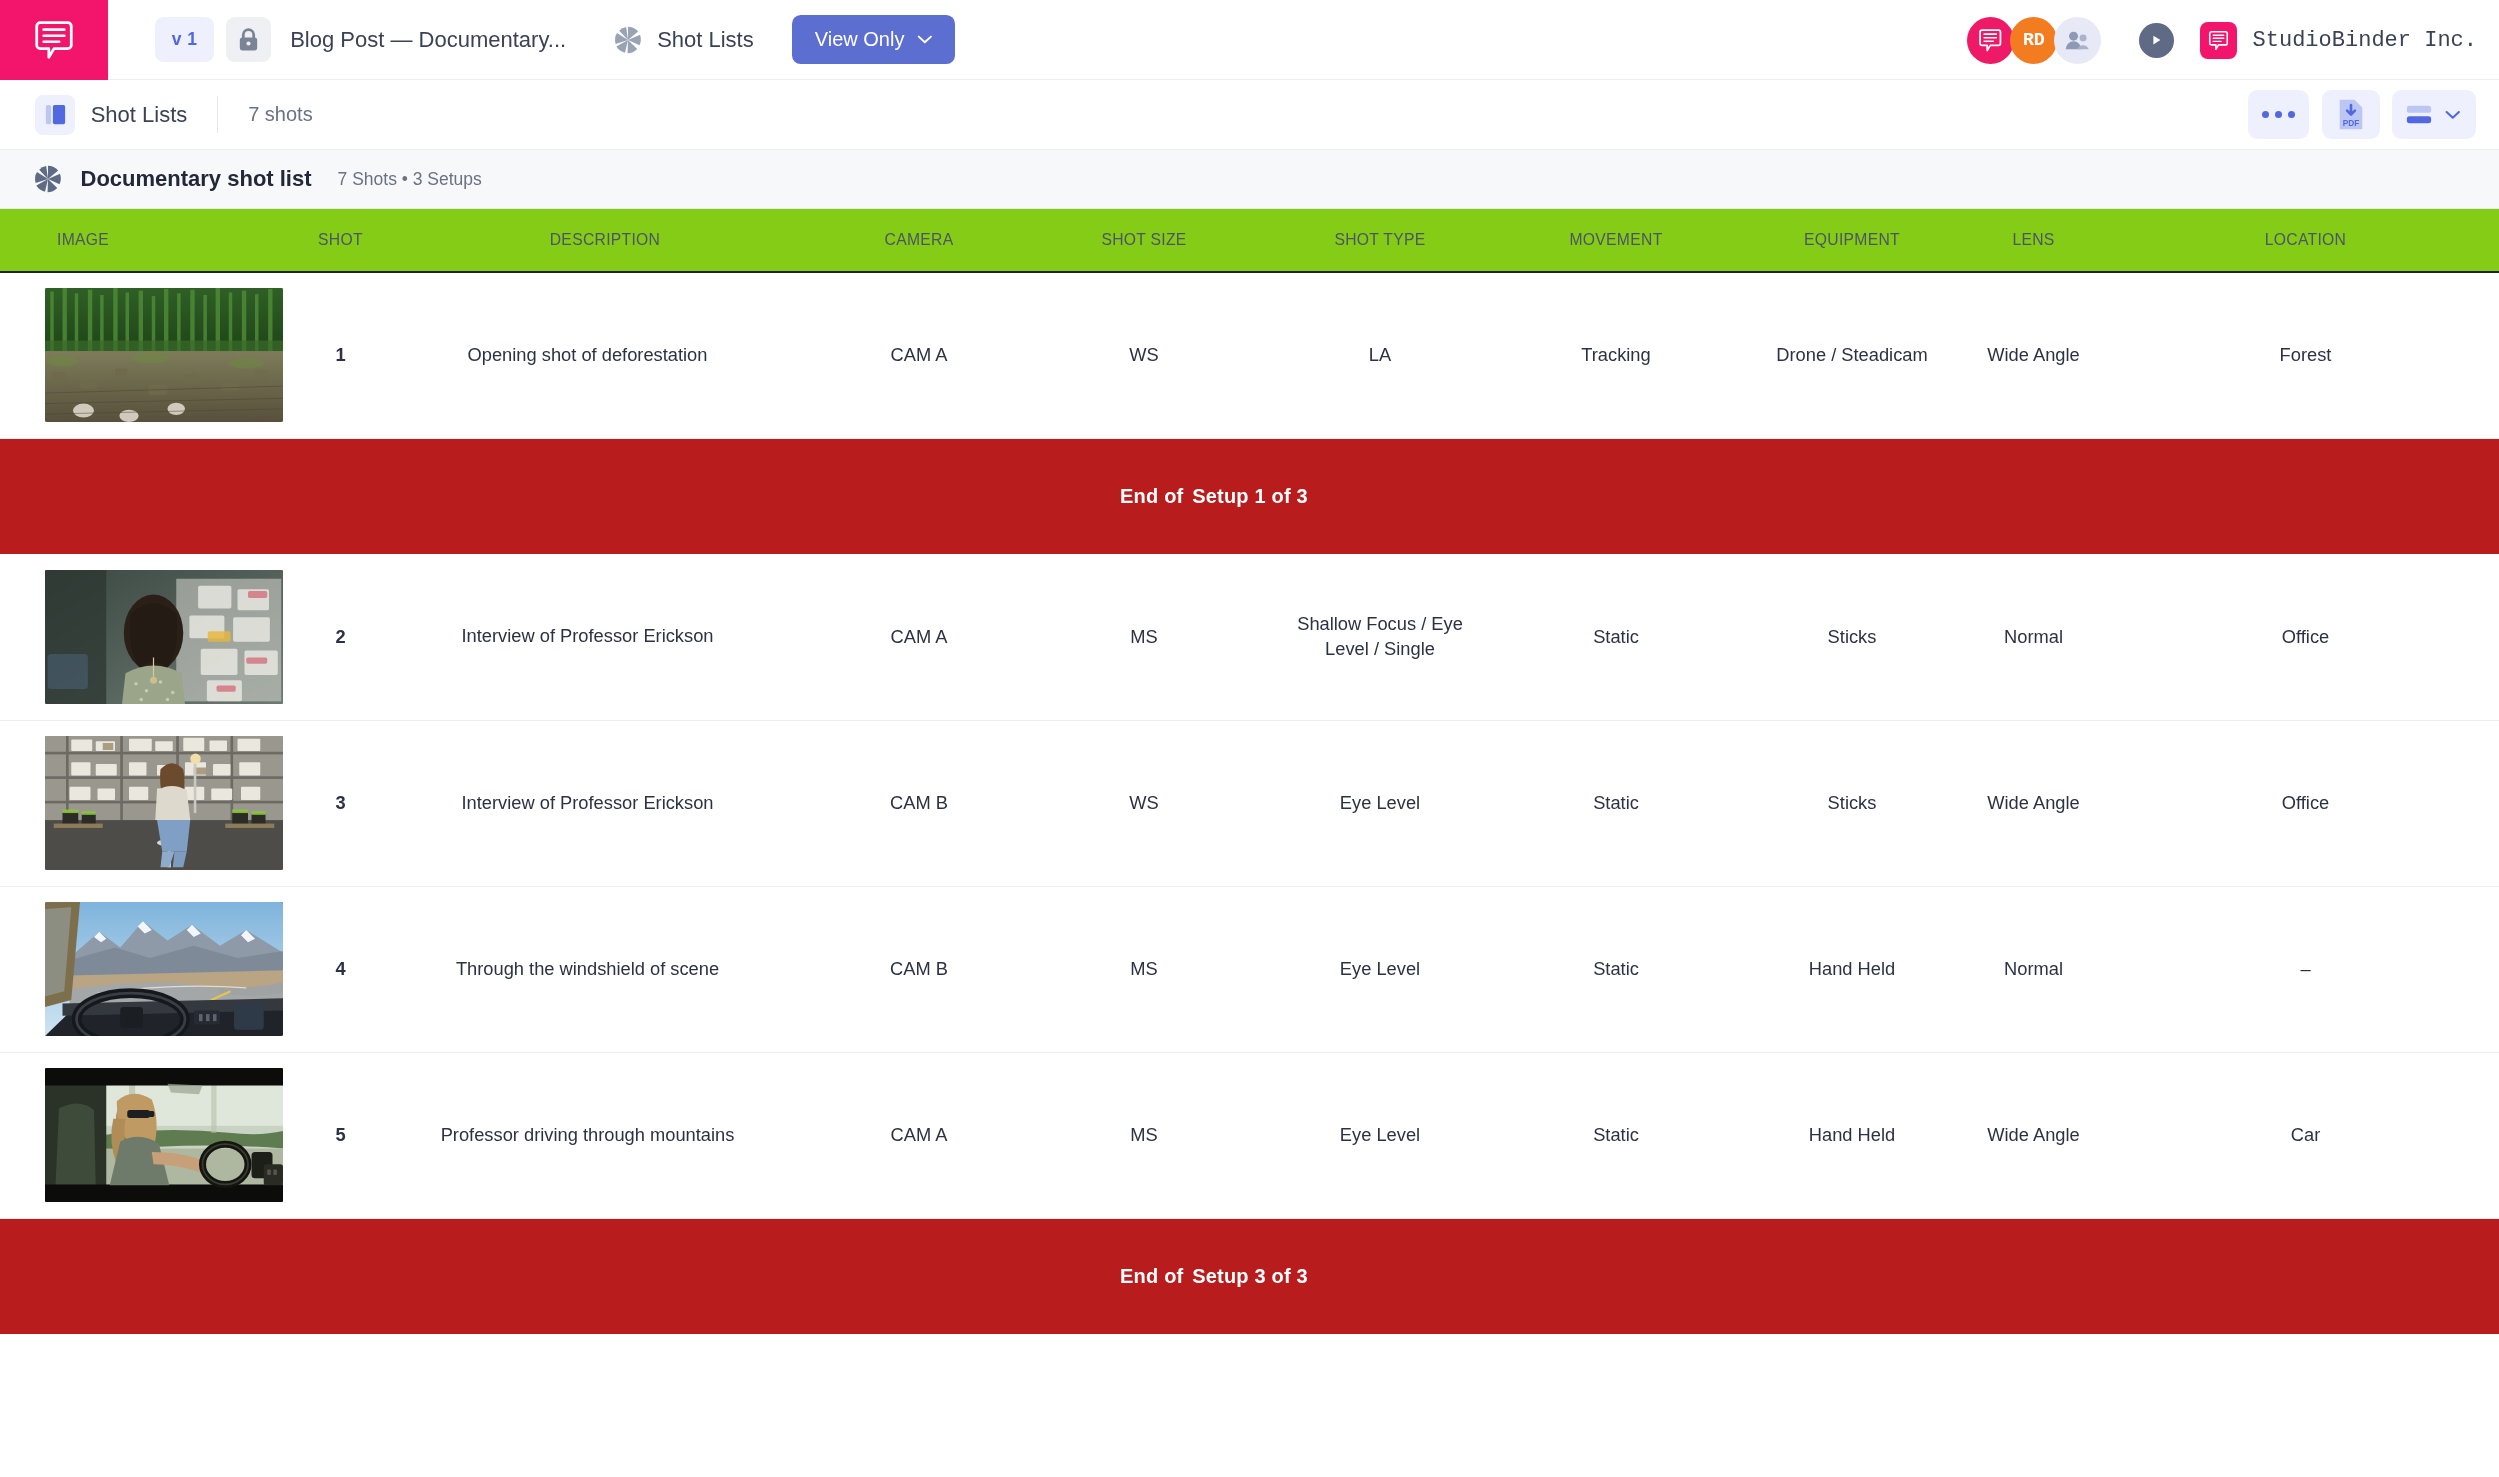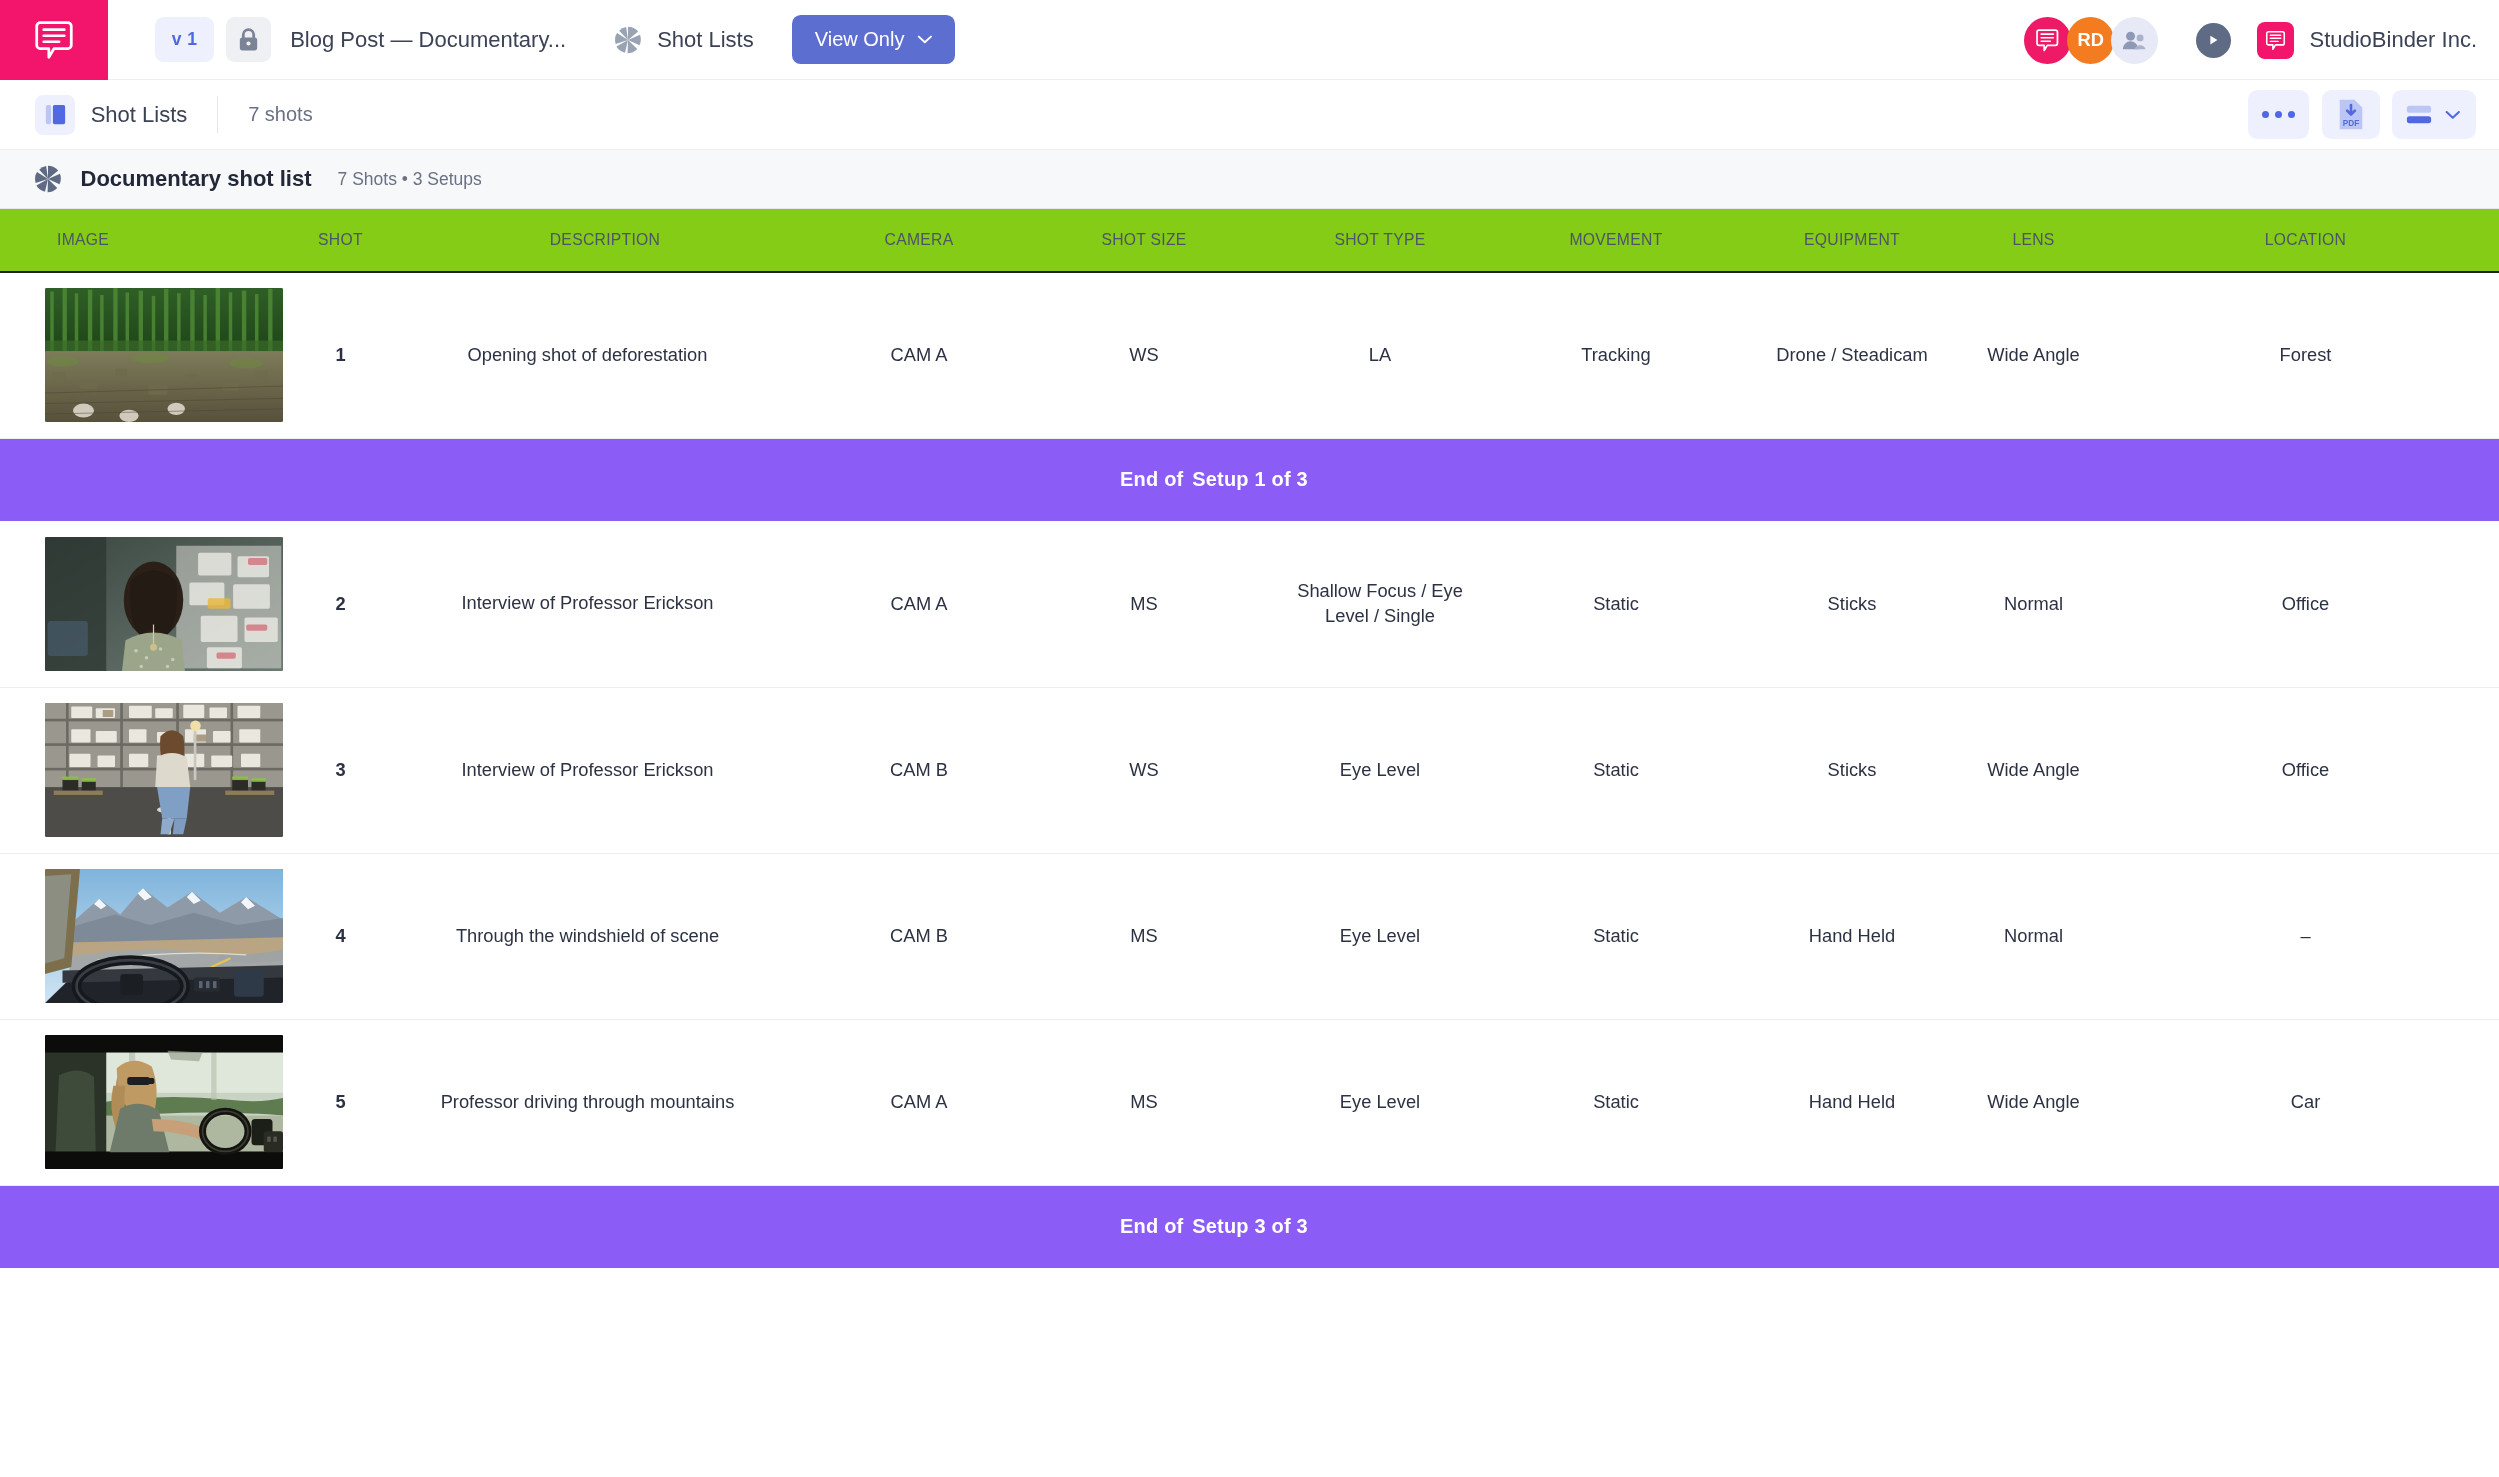--- a/index.html
+++ b/index.html
@@ -93,20 +93,21 @@
     cursor: pointer;
   }
 
   .topbar-right {
     position: absolute;
     right: 23px;
     top: 0;
     height: 80px;
     display: flex;
     align-items: center;
+    font-family: Liberation Mono, monospace;
   }
   .avatar {
     width: 47px; height: 47px;
     border-radius: 50%;
     display: flex; align-items: center; justify-content: center;
     font-size: 18.3px; font-weight: 700; color: #fff;
     margin-left: -3.5px;
   }
   .avatar.pink { background: #ee1a67; margin-left: 0; }
   .avatar.orange { background: #f47c20; }
@@ -255,23 +256,23 @@
     width: 238px;
     height: 134px;
     border-radius: 1.7px;
     overflow: hidden;
     position: relative;
     background: #222;
   }
   .thumb svg { display: block; width: 100%; height: 100%; }
 
   tr.setup-row td {
-    background: #8b5cf6;
+    background: #b91c1c;
     color: #ffffff;
-    height: 83px;
+    height: 116px;
     text-align: center;
     font-size: 20px;
     font-weight: 700;
     border-bottom: none;
     letter-spacing: 0.2px;
     padding-right: 72px;
   }
   tr.setup-row td span.eo { font-weight: 700; }
   tr.setup-row td span.sp { display: inline-block; width: 8.7px; }
 </style>

